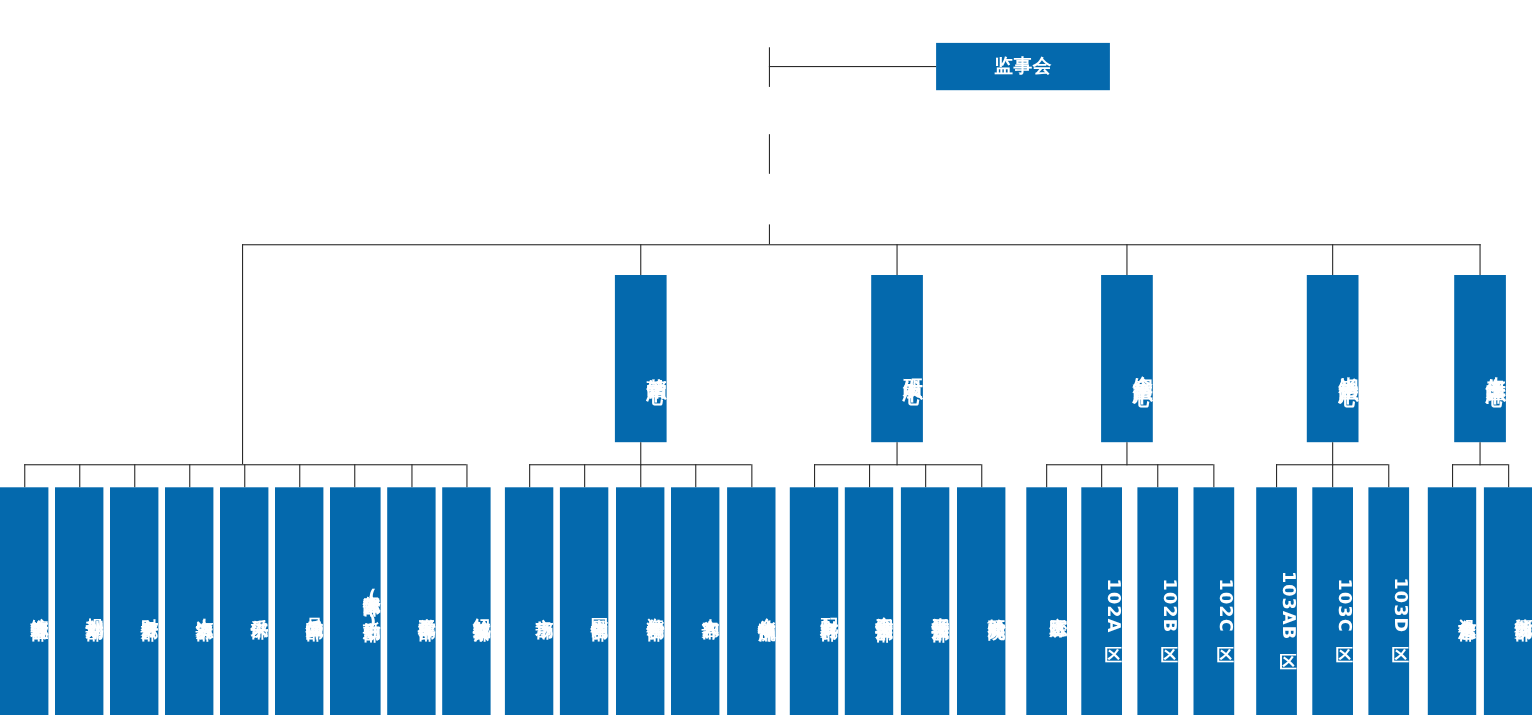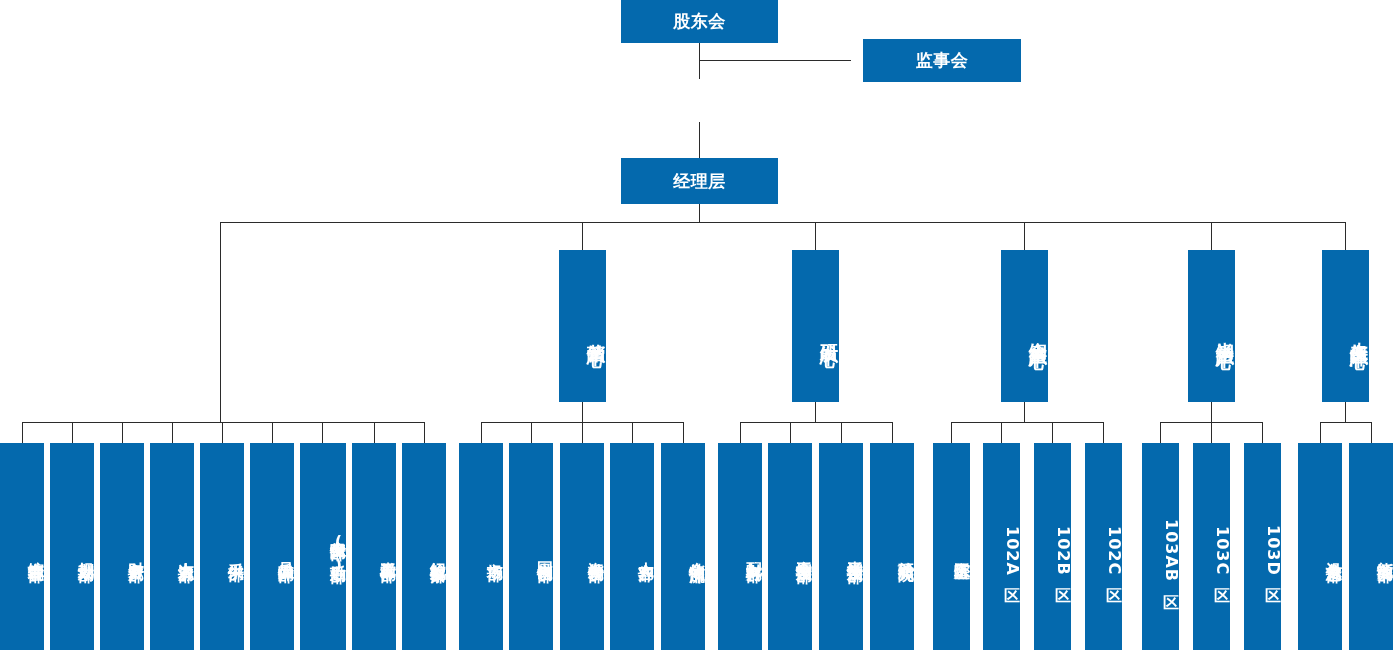--- a/index.html
+++ b/index.html
@@ -63,26 +63,24 @@
     background: #2b2b2b;
   }
   .connector.h { height: 1px; }
   .connector.v { width: 1px; }
 </style>
 </head>
 <body>
 
 <div id="chart">
 
-  <div class="node horiz" style="left:621px; top:0px; width:157px; height:43px;">股东会</div>
 
-  <div class="node horiz" style="left:851px; top:39px; width:158px; height:43px;margin-left:12px;">监事会</div>
+  <div class="node horiz" style="left:851px; top:39px; width:158px; height:43px;">监事会</div>
 
 
-  <div class="node horiz" style="left:621px; top:158px; width:157px; height:46px;">经理层</div>
 
   <div class="connector v" style="left:699px; top:43px; height:36px;"></div>
   <div class="connector h" style="left:699px; top:60px; width:152px;"></div>
 
   <div class="connector v" style="left:699px; top:122px; height:36px;"></div>
 
   <div class="connector v" style="left:699px; top:204px; height:18px;"></div>
 
   <div class="connector h" style="left:220px; top:222px; width:1126px;"></div>
 

